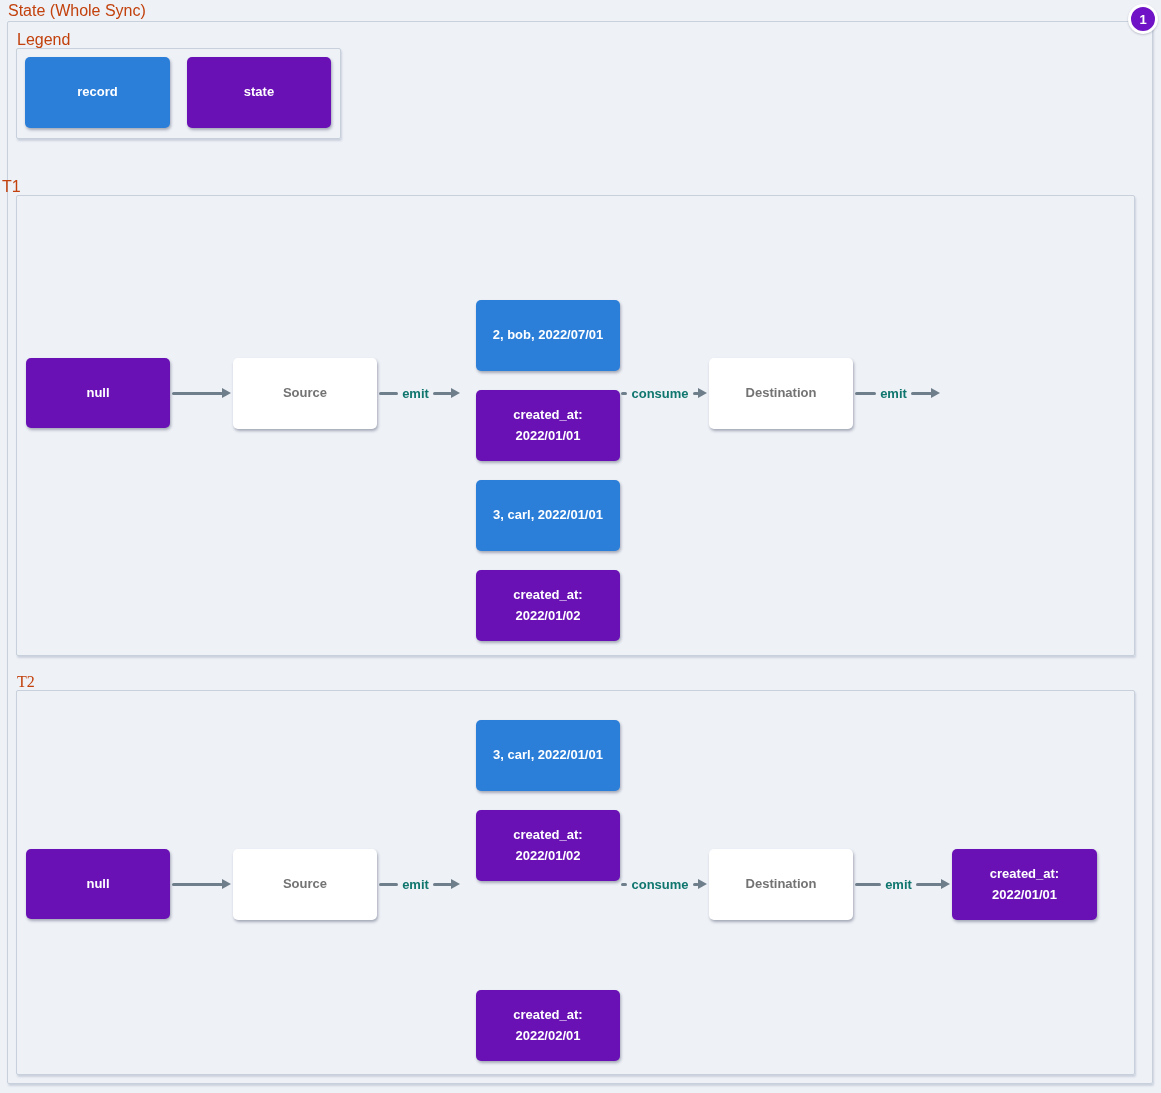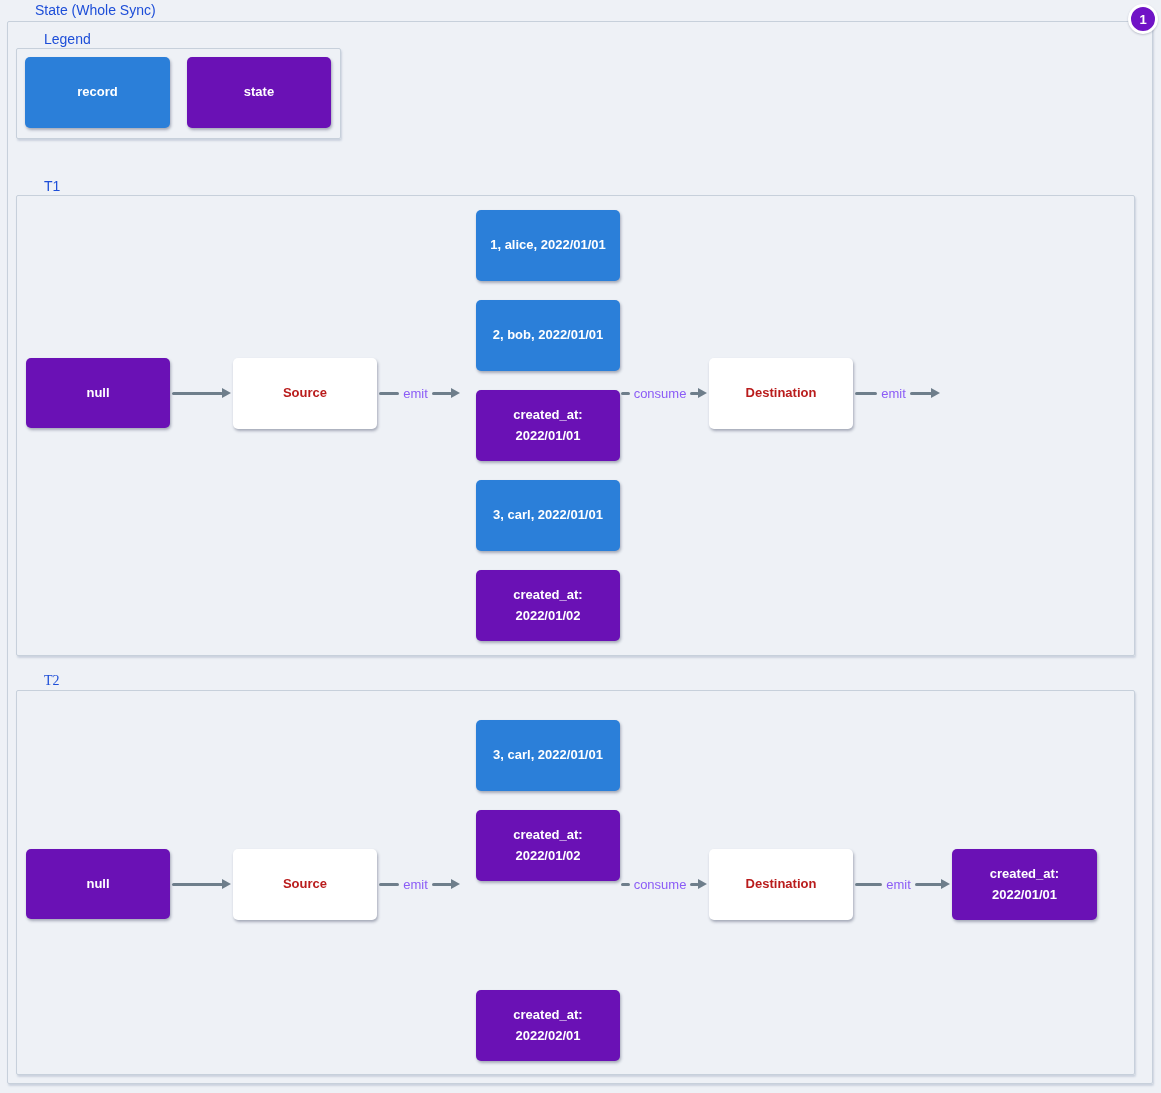--- a/index.html
+++ b/index.html
@@ -15,60 +15,59 @@
     overflow: hidden;
   }
   .panel {
     position: absolute;
     border: 1px solid #c7d0db;
     border-radius: 2px;
     box-shadow: 1px 2px 2px rgba(141, 155, 180, 0.35);
   }
   .panel-label {
     position: absolute;
-    font-size: 14px;
-    color: #1d4ed8;
+    font-size: 16px;
+    color: #c2410c;
     white-space: nowrap;
-    margin-left: 27px;
   }
   .node {
     position: absolute;
     width: 144px;
     height: 71px;
     border-radius: 5px;
     display: flex;
     align-items: center;
     justify-content: center;
     text-align: center;
     font-size: 13px;
     font-weight: 600;
     color: #ffffff;
     line-height: 1.6;
     white-space: pre-line;
     box-shadow: 1px 2px 3px rgba(44, 52, 82, 0.38);
   }
   .node.record { background: var(--record, #2b7fd9); }
   .node.state  { background: var(--state, #6a11b5); }
-  .node.plain  { background: #ffffff; color: #b91c1c; }
+  .node.plain  { background: #ffffff; color: #737373; }
   .connector {
     position: absolute;
     display: flex;
     align-items: center;
     height: 12px;
   }
   .seg {
     height: 3px;
     flex: 1;
     background: var(--arrow, #6e7e8b);
     border-radius: 2px;
   }
   .clabel {
     font-size: 13px;
-    font-weight: 400;
-    color: #8b5cf6;
+    font-weight: 700;
+    color: #0f766e;
     padding: 0 4px;
     white-space: nowrap;
   }
   .head {
     width: 0; height: 0;
     border-left: 9px solid var(--arrow, #6e7e8b);
     border-top: 5px solid transparent;
     border-bottom: 5px solid transparent;
     margin-left: -1px;
     flex: 0 0 auto;
@@ -100,41 +99,40 @@
   <div class="badge">1</div>
 
   <div class="panel-label" style="left:8px; top:2px;">State (Whole Sync)</div>
   <div class="panel" style="left:7px; top:21px; width:1144px; height:1061px;"></div>
 
   <div class="panel-label" style="left:17px; top:31px;text-align:right;">Legend</div>
   <div class="panel" style="left:16px; top:48px; width:323px; height:89px;"></div>
   <div class="node state" style="left:187px; top:57px;">state</div>
   <div class="node record" style="left:25px; top:57px; width:145px;">record</div>
 
-  <div class="panel-label" style="left:17px; top:178px;">T1</div>
+  <div class="panel-label" style="left:2px; top:178px;">T1</div>
   <div class="panel" style="left:16px; top:195px; width:1117px; height:459px;"></div>
 
   <div class="node state" style="left:26px; top:358px; height:70px;">null</div>
 
   <div class="connector" style="left:172px; top:387px; width:59px;">
     <div class="seg"></div>
     <div class="head"></div>
   </div>
 
   <div class="node plain" style="left:233px; top:358px;">Source</div>
 
   <div class="connector" style="left:379px; top:387px; width:81px;">
     <div class="seg"></div>
     <div class="clabel">emit</div>
     <div class="seg"></div>
     <div class="head"></div>
   </div>
 
-  <div class="node record" style="left:476px; top:210px;">1, alice, 2022/01/01</div>
-  <div class="node record" style="left:476px; top:300px;">2, bob, 2022/01/01</div>
+  <div class="node record" style="left:476px; top:300px;">2, bob, 2022/07/01</div>
   <div class="node state" style="left:476px; top:390px;">created_at:
 2022/01/01</div>
   <div class="node record" style="left:476px; top:480px;">3, carl, 2022/01/01</div>
   <div class="node state" style="left:476px; top:570px;">created_at:
 2022/01/02</div>
 
   <div class="connector" style="left:621px; top:387px; width:86px;">
     <div class="seg" style="max-width:12px;"></div>
     <div class="clabel">consume</div>
     <div class="seg"></div>

